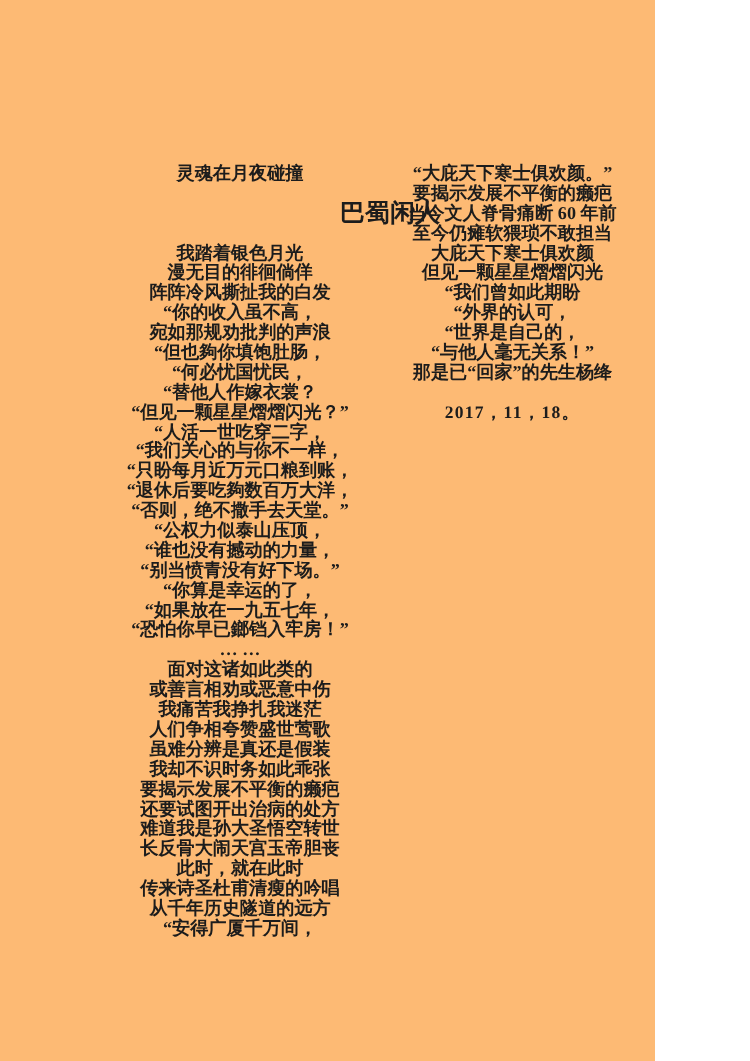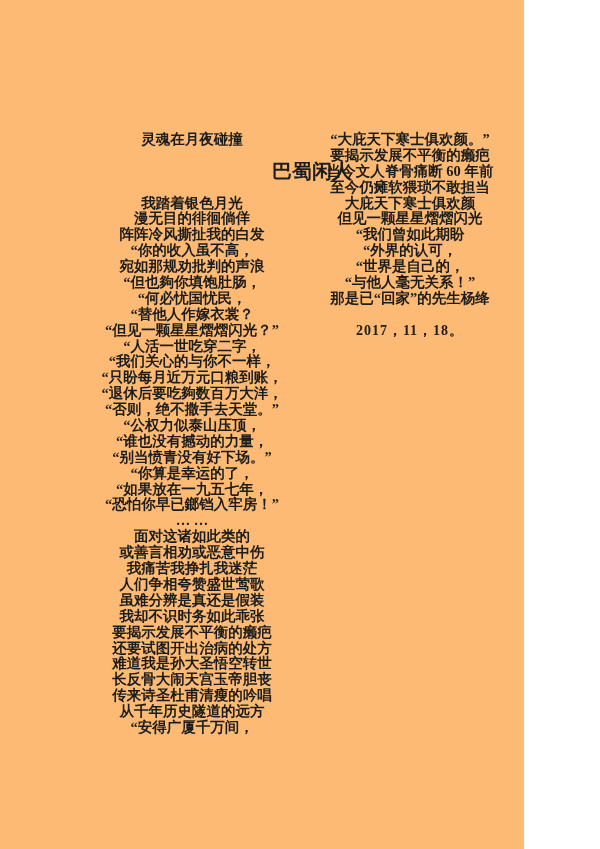--- a/index.html
+++ b/index.html
@@ -89,20 +89,21 @@
         <div class="line">面对这诸如此类的</div>
         <div class="line">或善言相劝或恶意中伤</div>
         <div class="line">我痛苦我挣扎我迷茫</div>
         <div class="line">人们争相夸赞盛世莺歌</div>
         <div class="line">虽难分辨是真还是假装</div>
         <div class="line">我却不识时务如此乖张</div>
         <div class="line">要揭示发展不平衡的癞疤</div>
         <div class="line">还要试图开出治病的处方</div>
         <div class="line">难道我是孙大圣悟空转世</div>
         <div class="line">长反骨大闹天宫玉帝胆丧</div>
+        <div class="line">此时，就在此时</div>
         <div class="line">传来诗圣杜甫清瘦的吟唱</div>
         <div class="line">从千年历史隧道的远方</div>
         <div class="line">“安得广厦千万间，</div>
       </div>
   </div>
 
   <div class="column column-right">
     <div>
         <div class="line">“大庇天下寒士俱欢颜。”</div>
         <div class="line">要揭示发展不平衡的癞疤</div>

